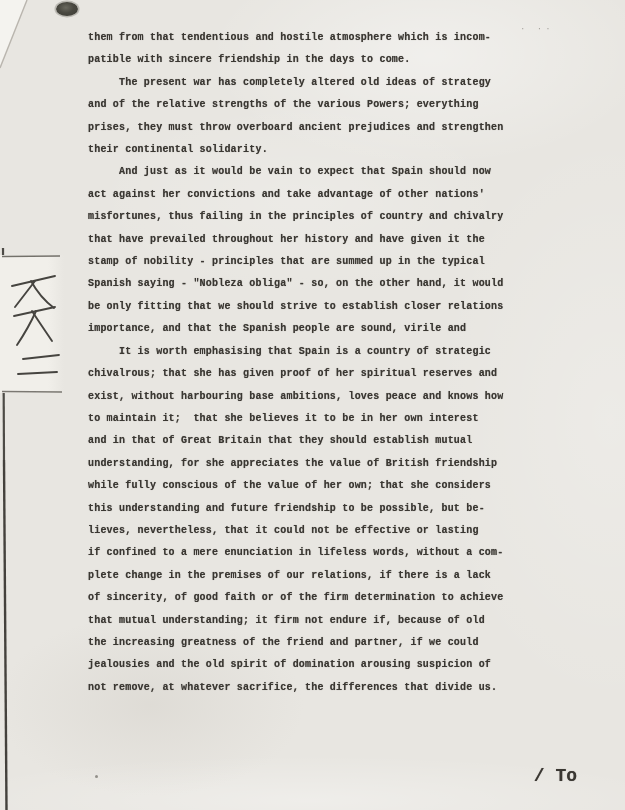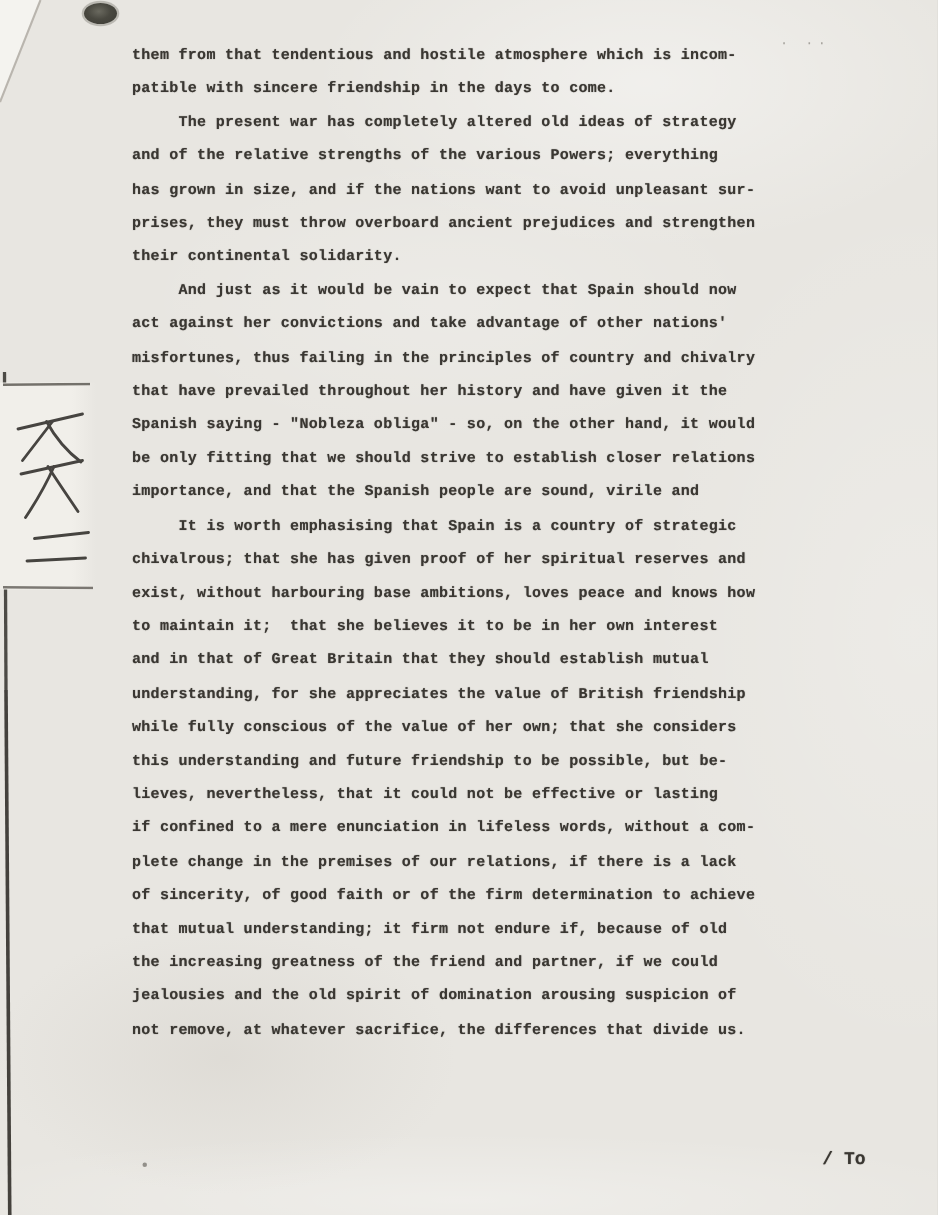--- a/index.html
+++ b/index.html
@@ -51,21 +51,21 @@
   .text-block{
     position:absolute;left:88px;top:27px;width:520px;
     color:var(--ink);
     font-size:10px;font-weight:bold;line-height:22.4px;
     letter-spacing:0.2px;
     text-shadow:0 0 0.7px rgba(58,55,50,.65);
   }
   .line{white-space:pre;}
   .catchword{
     position:absolute;right:48px;top:766px;
-    color:var(--ink);font-size:12px;font-weight:bold;
+    color:var(--ink);font-size:18px;font-weight:bold;
     text-shadow:0 0 0.7px rgba(58,55,50,.65);
   }
 </style>
 </head>
 <body>
 
 <div class="page">
 
   <svg class="corner-fold" width="34" height="82" viewBox="0 0 34 82">
     <polygon points="0,0 27,0 0,68" fill="#f4f3ef"></polygon>
@@ -102,27 +102,27 @@
         <path d="M16,115 L55,113"></path>
       </g>
     </svg>
   </div>
 
   <div class="text-block">
       <div class="line">them from that tendentious and hostile atmosphere which is incom-</div>
       <div class="line">patible with sincere friendship in the days to come.</div>
       <div class="line">     The present war has completely altered old ideas of strategy</div>
       <div class="line">and of the relative strengths of the various Powers; everything</div>
-      <div class="line">has grown in size, and if the nations want to avoid unpleasant sur-</div>
       <div class="line">prises, they must throw overboard ancient prejudices and strengthen</div>
       <div class="line">their continental solidarity.</div>
       <div class="line">     And just as it would be vain to expect that Spain should now</div>
       <div class="line">act against her convictions and take advantage of other nations'</div>
       <div class="line">misfortunes, thus failing in the principles of country and chivalry</div>
       <div class="line">that have prevailed throughout her history and have given it the</div>
+      <div class="line">stamp of nobility - principles that are summed up in the typical</div>
       <div class="line">Spanish saying - "Nobleza obliga" - so, on the other hand, it would</div>
       <div class="line">be only fitting that we should strive to establish closer relations</div>
       <div class="line">importance, and that the Spanish people are sound, virile and</div>
       <div class="line">     It is worth emphasising that Spain is a country of strategic</div>
       <div class="line">chivalrous; that she has given proof of her spiritual reserves and</div>
       <div class="line">exist, without harbouring base ambitions, loves peace and knows how</div>
       <div class="line">to maintain it;  that she believes it to be in her own interest</div>
       <div class="line">and in that of Great Britain that they should establish mutual</div>
       <div class="line">understanding, for she appreciates the value of British friendship</div>
       <div class="line">while fully conscious of the value of her own; that she considers</div>

